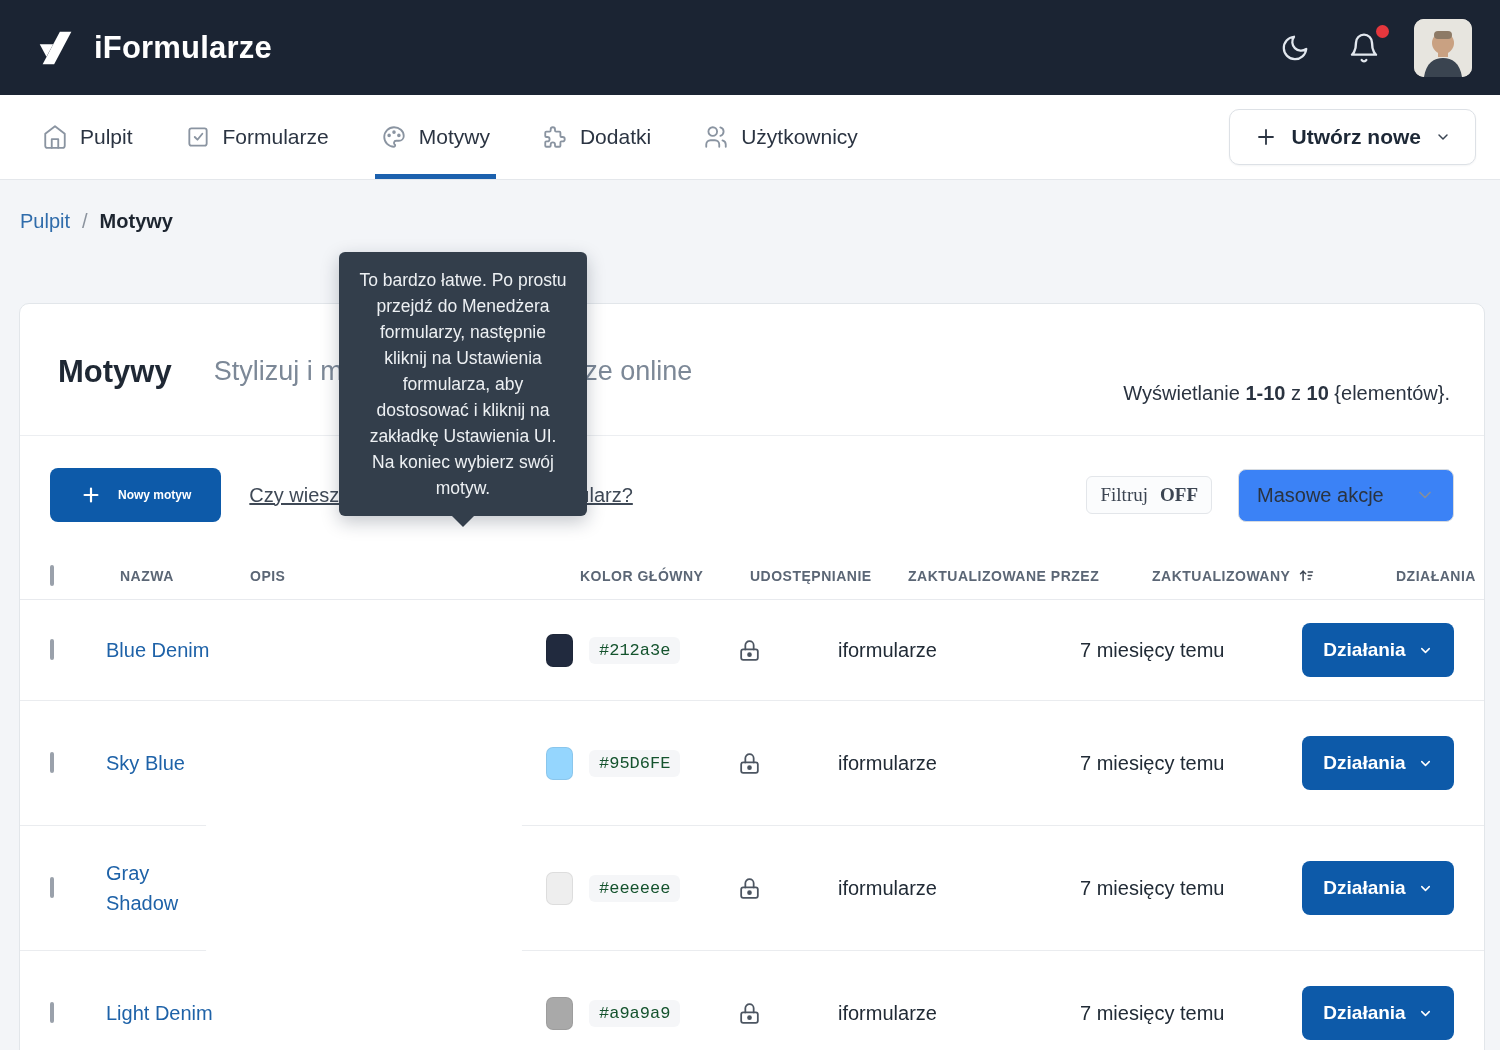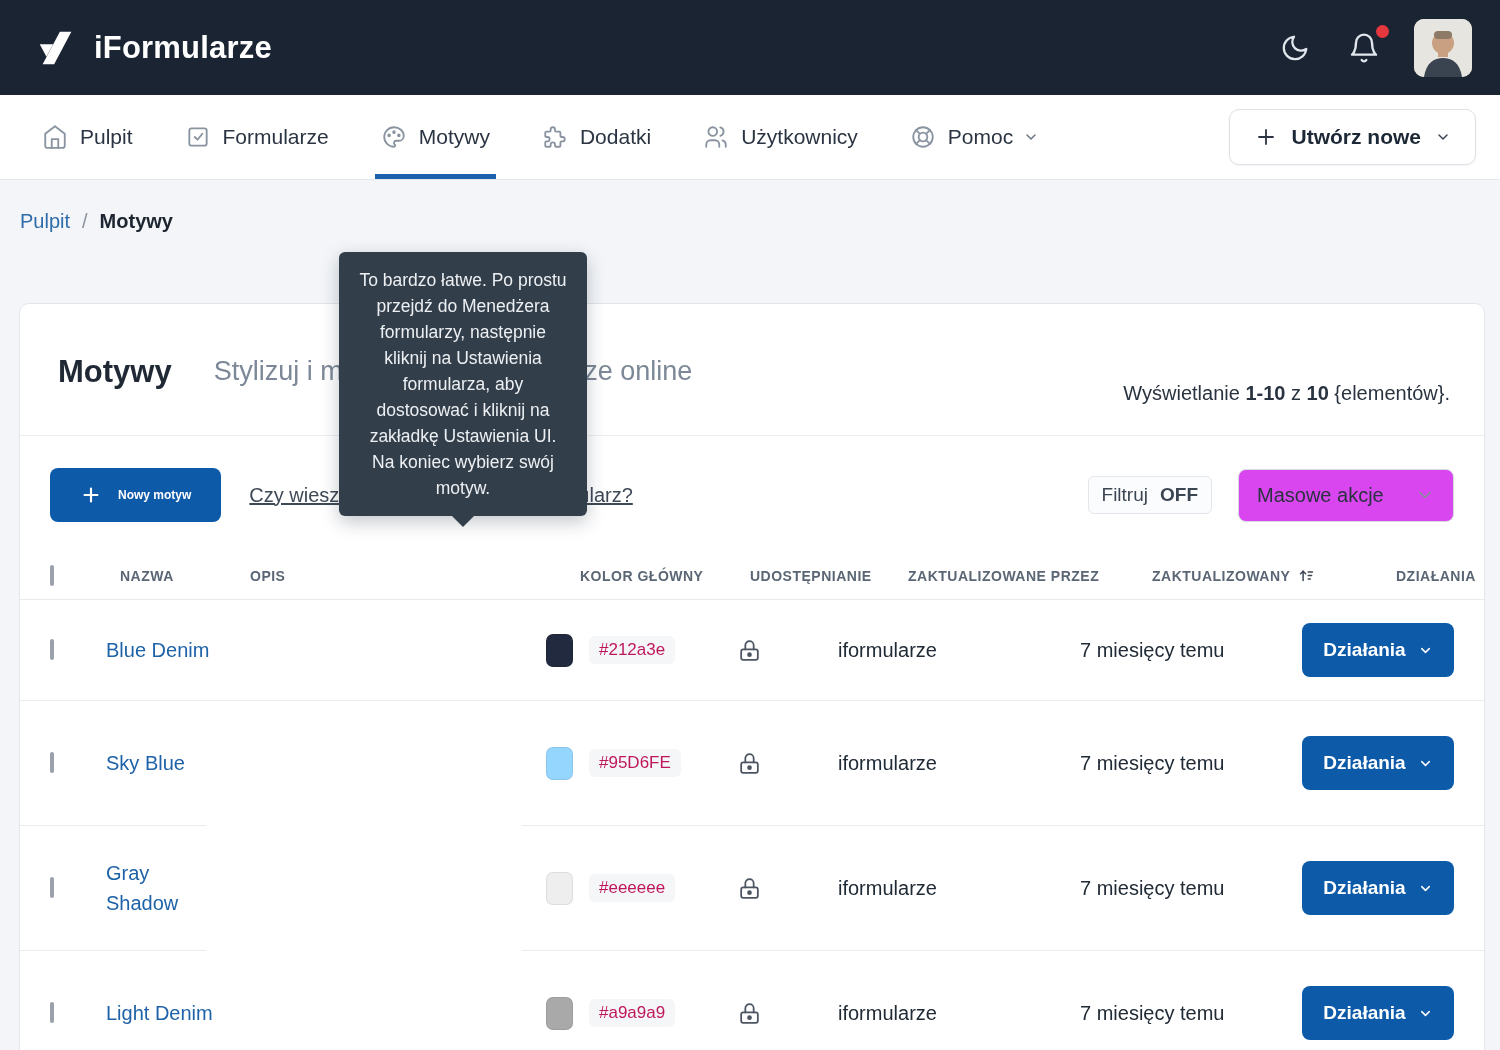--- a/index.html
+++ b/index.html
@@ -78,27 +78,27 @@
   .primary-btn {
     display:flex; align-items:center; gap:16px;
     background:var(--accent,#0d5aa9); color:#ffffff; border:none; border-radius:8px;
     padding:16px 30px; font-size:12px; font-weight:700; cursor:pointer; font-family:inherit;
   }
   .help-link { margin-left:28px; font-size:20px; color:#3f4956; text-decoration:underline; cursor:pointer; }
   .toolbar-right { margin-left:auto; display:flex; align-items:center; gap:26px; }
   .filter-pill {
     display:flex; align-items:center; gap:12px;
     border:1px solid #e3e6ea; background:#fbfcfd; border-radius:6px;
-    padding:7px 13px; cursor:pointer; font-family:Liberation Sans, sans-serif;
+    padding:7px 13px; cursor:pointer; font-family:Liberation Serif, serif;
   }
   .filter-label { font-size:19px; color:#3c4552; }
   .filter-state { font-size:19px; color:#3c4552; font-weight:600; }
   .bulk-select {
     display:flex; align-items:center; justify-content:space-between;
-    width:216px; border:1px solid #d6dbe1; background:#d946ef; border-radius:8px;
+    width:216px; border:1px solid #d6dbe1; background:#3b82f6; border-radius:8px;
     padding:14px 18px; cursor:pointer; font-family:inherit;
   }
   .bulk-label { font-size:20px; color:#2a3340; }
 
   
   .grid-row {
     display:grid;
     grid-template-columns:56px 116px 316px 150px 150px 230px 230px 1fr;
     align-items:center; padding:0 30px;
   }
@@ -120,21 +120,21 @@
   }
   .checkbox {
     width:21px; height:21px; border:2px solid #9aa1ab; border-radius:5px;
     background:#ffffff; cursor:pointer;
   }
   .name-link { color:var(--link,#1e62a8); font-size:20px; line-height:30px; text-decoration:none; cursor:pointer; display:inline-block; }
   .color-cell { display:flex; align-items:center; gap:16px; padding-left:8px; }
   .swatch { width:27px; height:33px; border-radius:7px; border:1px solid rgba(0,0,0,0.07); }
   .hex-pill {
     background:#f5f6f8; border-radius:6px; padding:4px 10px;
-    font-size:17px; color:#be185d;
+    font-size:17px; color:#14532d;font-family:Liberation Mono, monospace;
   }
   .lock-cell { display:flex; justify-content:center; padding-right:28px; }
   .cell-text { font-size:20px; color:#212b36; }
   .updated-cell { padding-left:12px; }
   .actions-cell { justify-self:end; }
   .row-action-btn {
     display:flex; align-items:center; gap:12px; justify-content:center;
     width:152px; background:var(--accent,#0d5aa9); color:#ffffff; border:none; border-radius:8px;
     padding:16px 0; font-size:19px; font-weight:700; cursor:pointer; font-family:inherit;
   }
@@ -234,38 +234,20 @@
   <button class="nav-item">
     <span class="nav-icon">
       <svg width="26" height="26" viewBox="0 0 24 24" fill="none" stroke="currentColor" stroke-width="1.7" stroke-linecap="round" stroke-linejoin="round">
         <circle cx="9" cy="7" r="4"></circle>
           <path d="M3 21v-2a4 4 0 0 1 4-4h4a4 4 0 0 1 4 4v2"></path>
         <path d="M16 3.13a4 4 0 0 1 0 7.75"></path>
           <path d="M21 21v-2a4 4 0 0 0-3-3.85"></path>
       </svg>
     </span>
     <span>Użytkownicy</span>
-  </button>
-  <button class="nav-item">
-    <span class="nav-icon">
-      <svg width="26" height="26" viewBox="0 0 24 24" fill="none" stroke="currentColor" stroke-width="1.7" stroke-linecap="round" stroke-linejoin="round">
-        <circle cx="12" cy="12" r="9"></circle>
-          <circle cx="12" cy="12" r="4"></circle>
-        <line x1="5.6" y1="5.6" x2="9.2" y2="9.2"></line>
-          <line x1="14.8" y1="14.8" x2="18.4" y2="18.4"></line>
-        <line x1="14.8" y1="9.2" x2="18.4" y2="5.6"></line>
-          <line x1="5.6" y1="18.4" x2="9.2" y2="14.8"></line>
-      </svg>
-    </span>
-    <span>Pomoc</span>
-    <span class="nav-chevron">
-      <svg width="16" height="16" viewBox="0 0 24 24" fill="none" stroke="currentColor" stroke-width="2.2" stroke-linecap="round" stroke-linejoin="round">
-          <polyline points="6 9 12 15 18 9"></polyline>
-        </svg>
-    </span>
   </button>
 
   <button class="create-btn">
     <span>
       <svg width="24" height="24" viewBox="0 0 24 24" fill="none" stroke="#2b3442" stroke-width="1.8" stroke-linecap="round">
           <path d="M12 5v14M5 12h14"></path>
         </svg>
     </span>
     <span>Utwórz nowe</span>
     <span>

